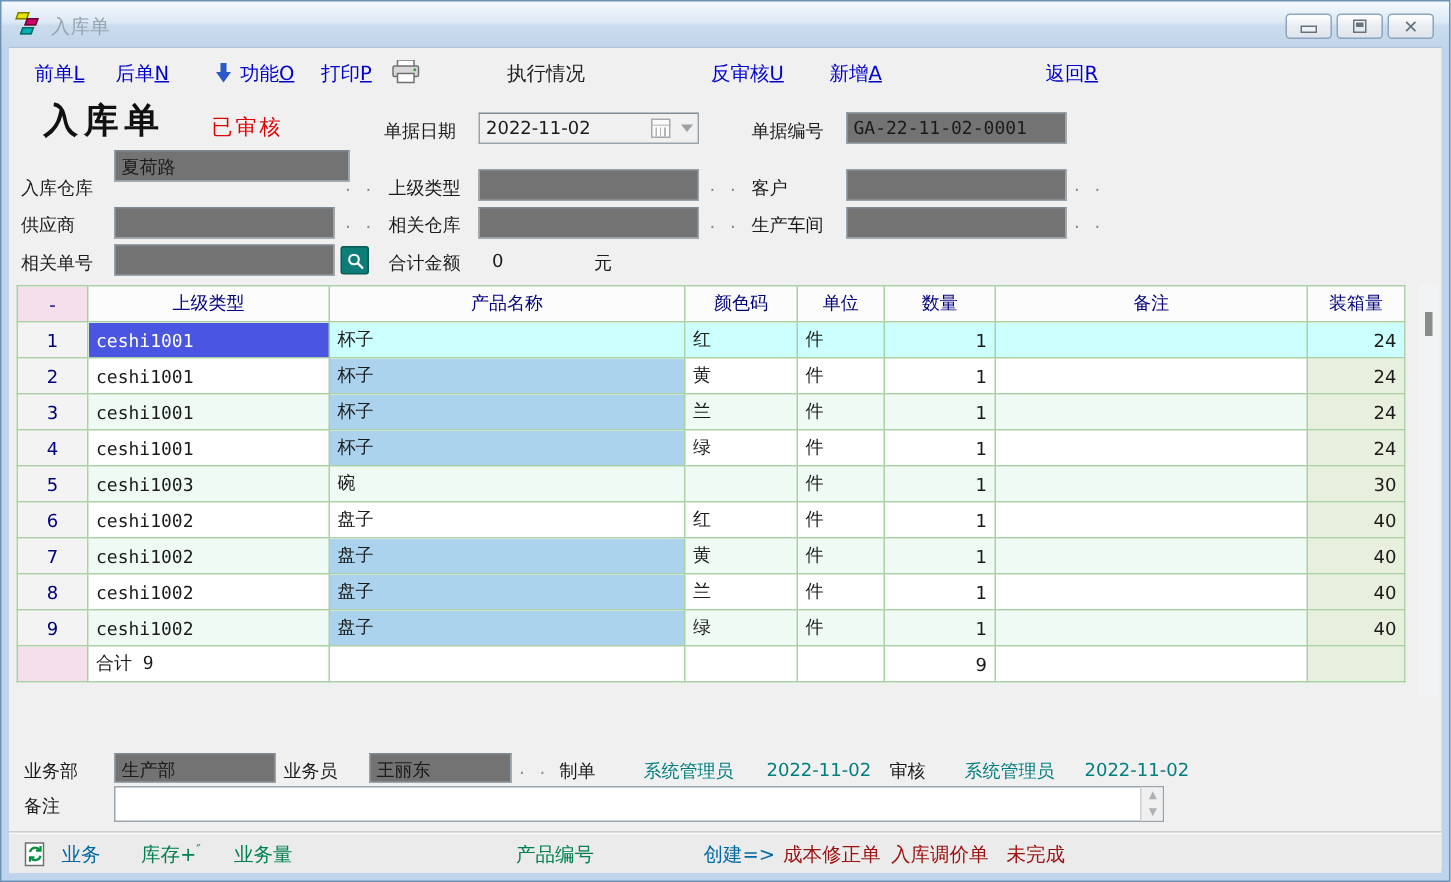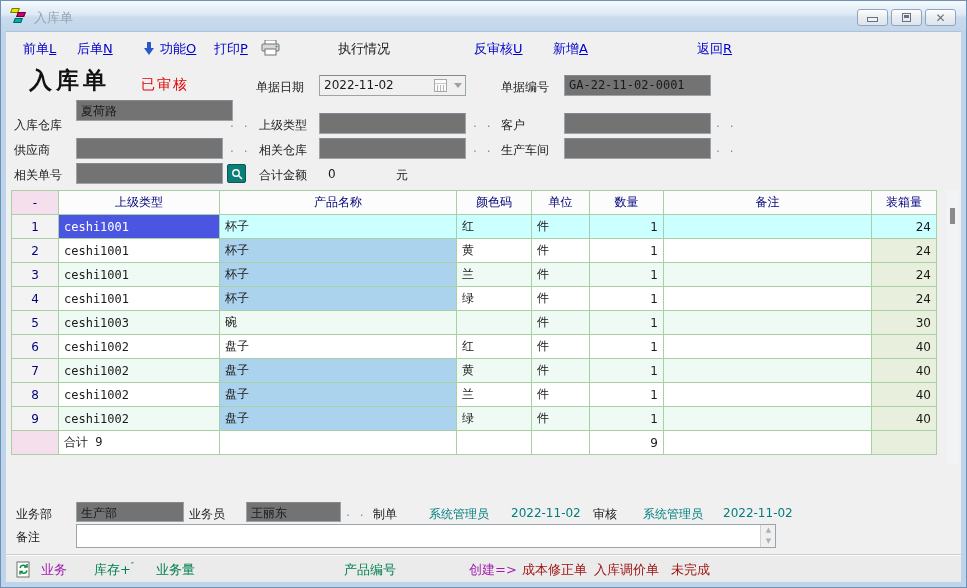--- a/index.html
+++ b/index.html
@@ -71,21 +71,21 @@
   .vscroll .thumb { position:absolute; left:4px; top:18px; width:5px; height:16px; background:#8a8a8a; }
 
   
   .teal { color:#007d7d; }
   .memo { position:absolute; left:70px; top:492px; width:700px; height:24px; background:#fff; border:1px solid #9aa4ad; }
   .memo .spin { position:absolute; right:0; top:0; width:15px; height:22px; background:#f0f0f0; border-left:1px solid #d0d0d0; }
   .memo .spin i { display:block; width:15px; height:11px; text-align:center; font-size:7px; color:#aeb2b6; font-style:normal; line-height:11px; }
 
   .bottombar { position:absolute; left:0; right:0; top:522px; height:28px; background:#ebebeb; border-top:1px solid #cfcfcf; box-shadow:inset 0 1px 0 #fafafa; }
   .bb-item { position:absolute; top:6px; font-size:13px; white-space:nowrap; cursor:pointer; }
-  .bb-blue { color:#a21caf;text-align:center; }
+  .bb-blue { color:#0369a1;text-align:center; }
   .bb-green { color:#008050; }
   .bb-red { color:#9c1010; }
   .bb-item sup { font-size:8px; }
 </style>
 </head>
 <body>
 
 <div class="window">
 
   <div class="titlebar">

